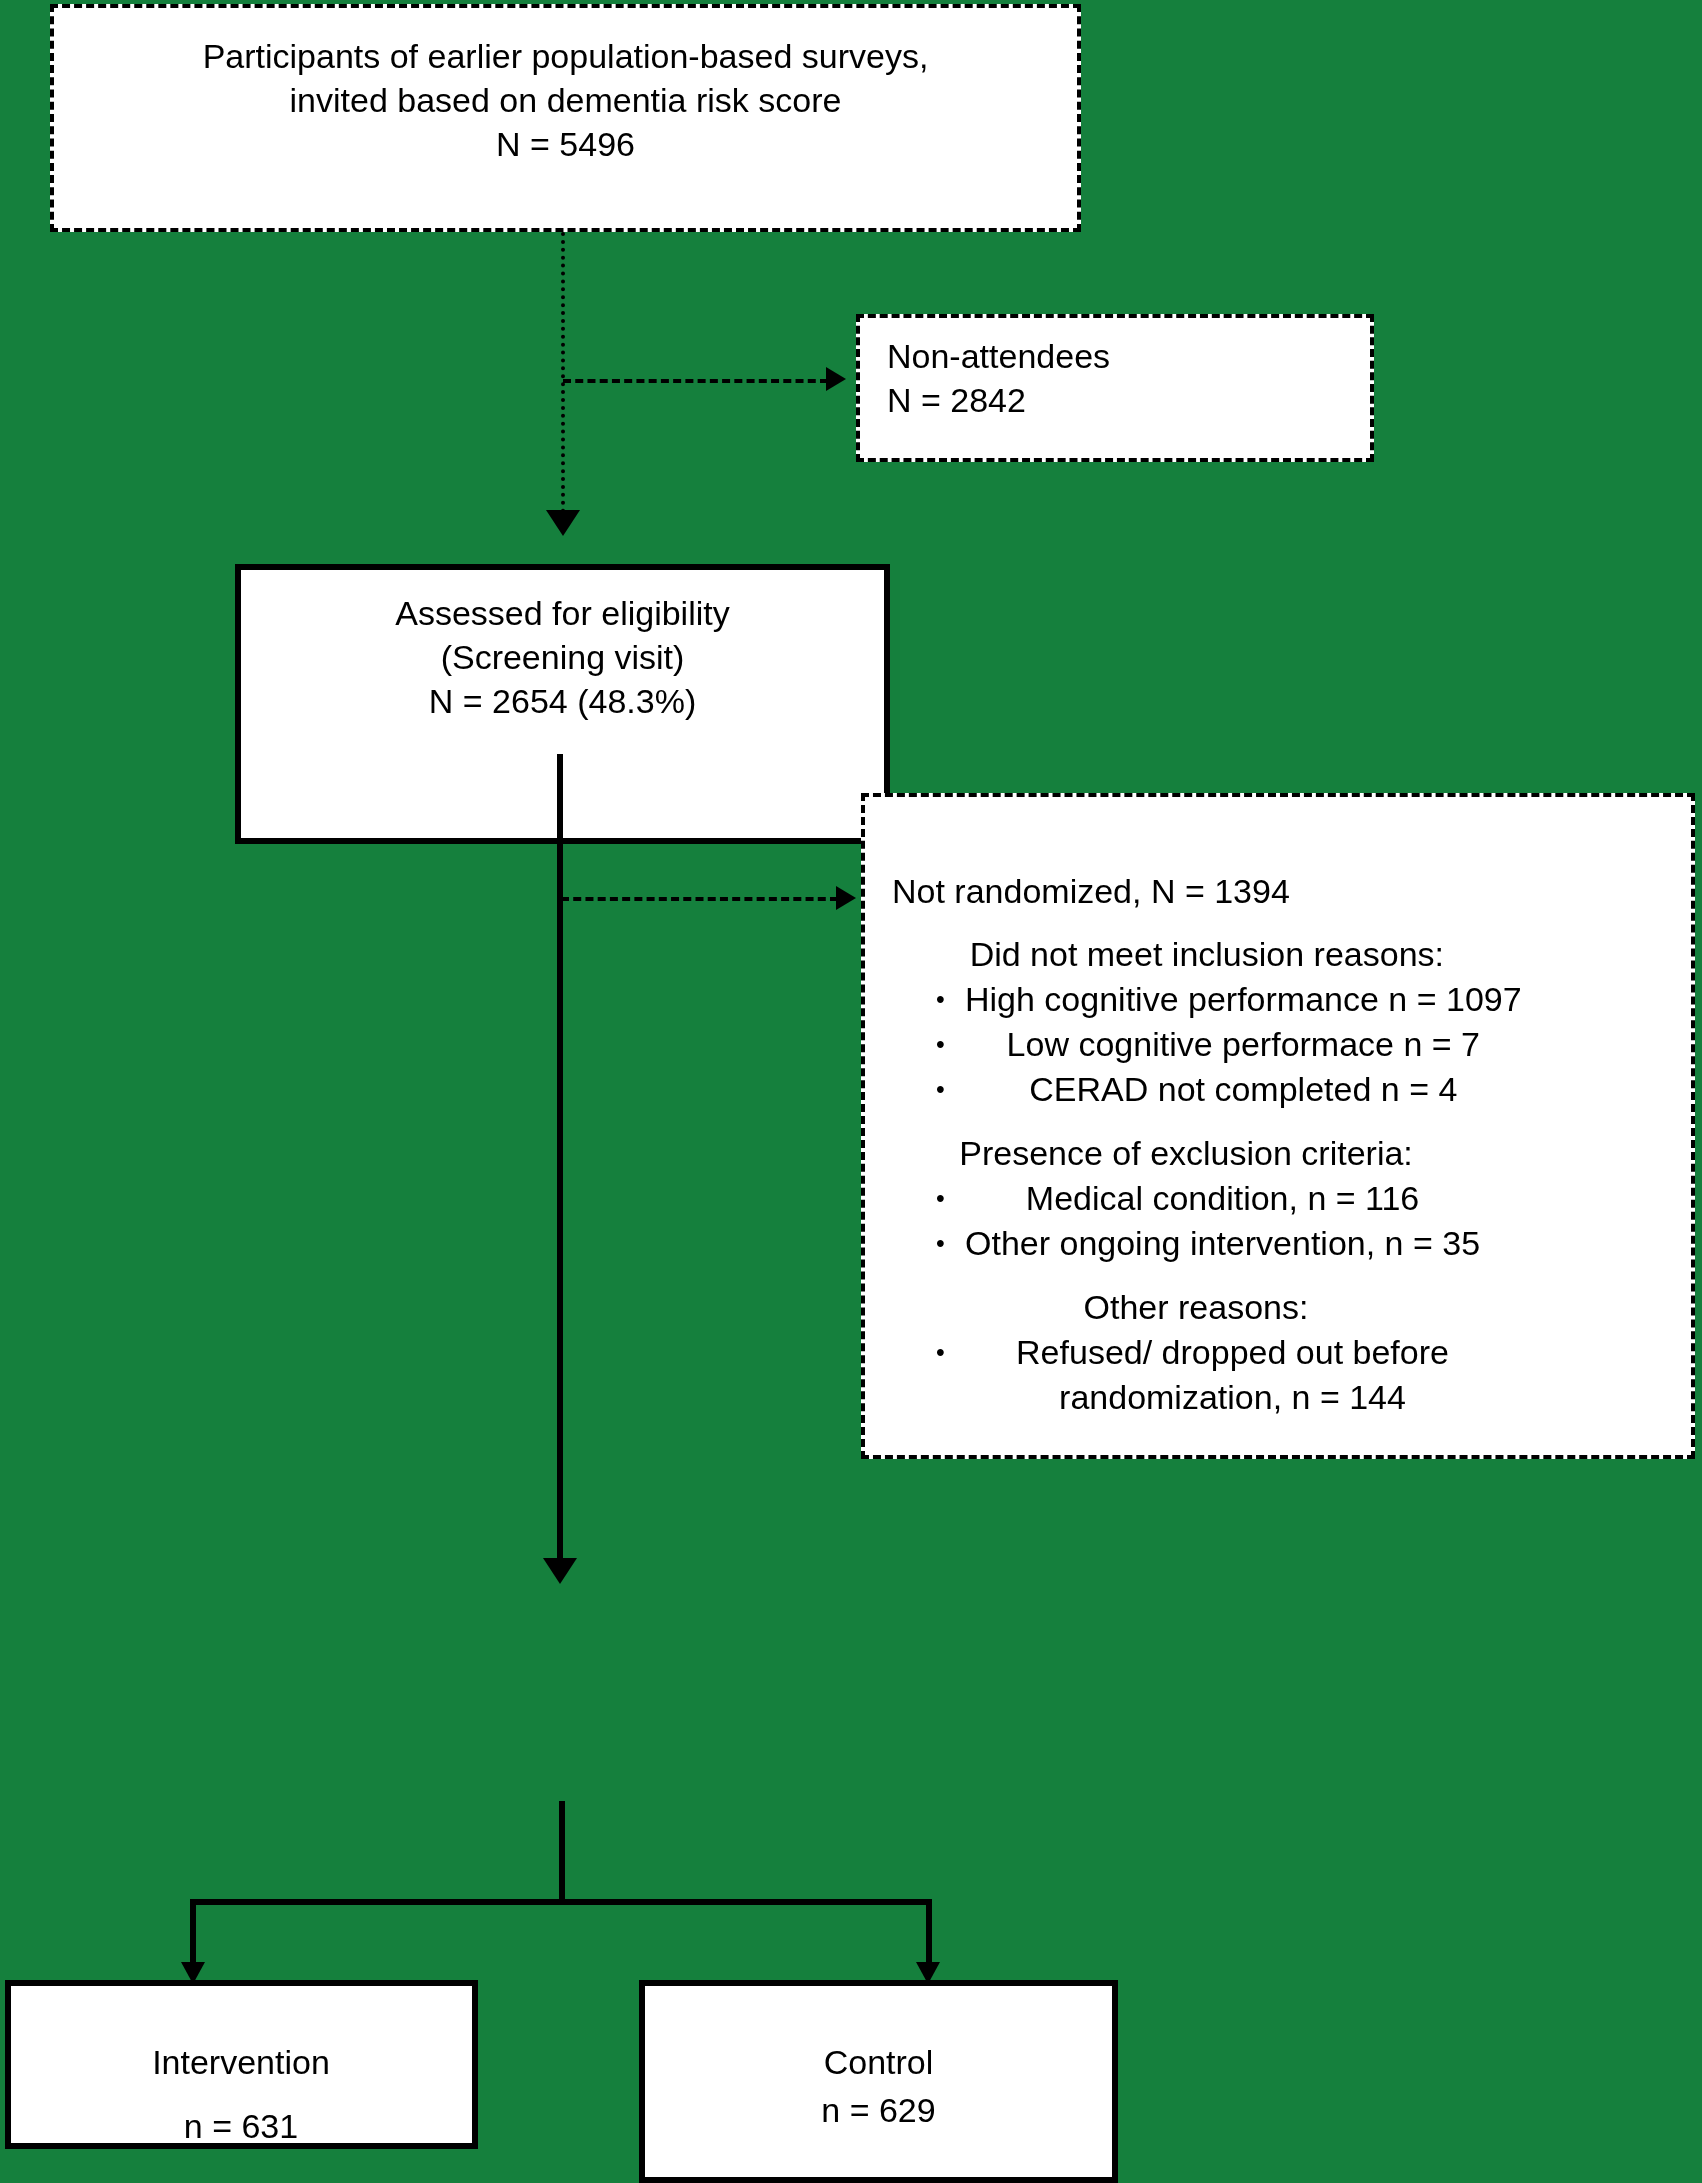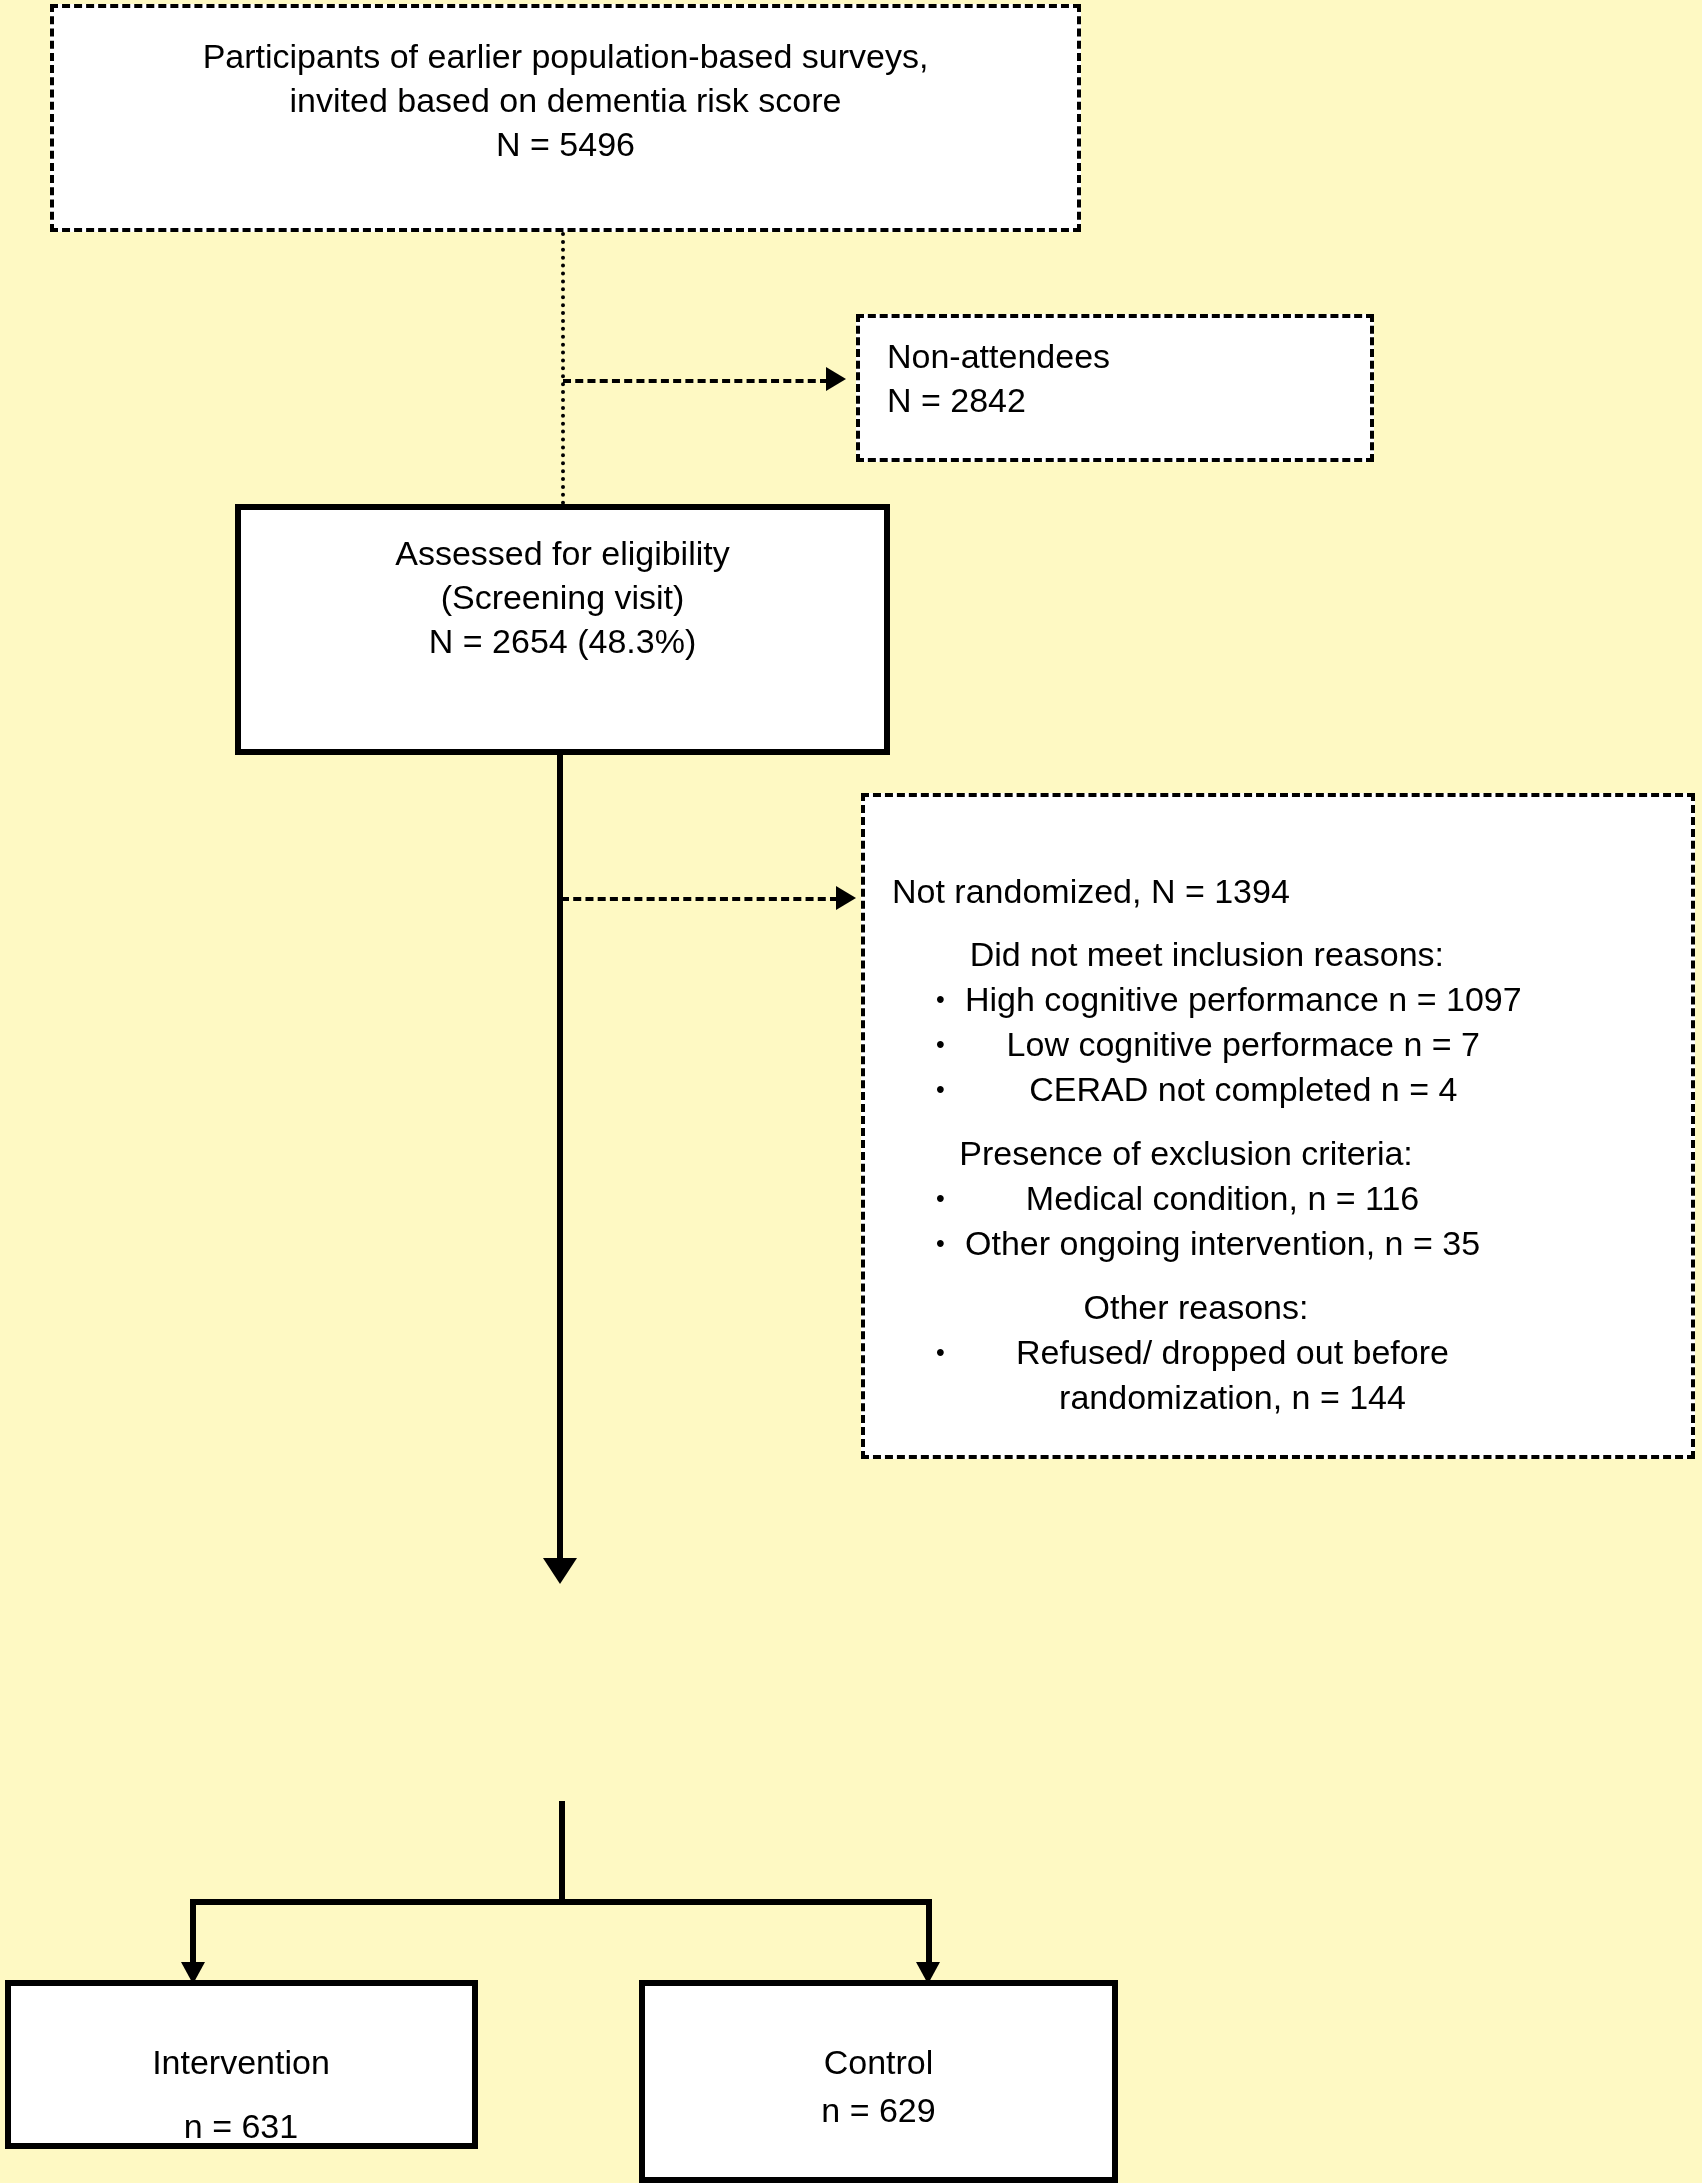--- a/index.html
+++ b/index.html
@@ -1,17 +1,17 @@
 <!DOCTYPE html>
 <html style="font-size:9px"><head>
 <meta charset="utf-8">
 <style>
   html,body{margin:0;padding:0;background:#fff;}
   body{font-family:"Liberation Sans",sans-serif;color:#000;}
-  #canvas{position:relative;width:1702px;height:2183px;background:#fef9c3;overflow:hidden;}
+  #canvas{position:relative;width:1702px;height:2183px;background:#15803d;overflow:hidden;}
 
   .box{position:absolute;box-sizing:border-box;background:#fff;}
   .box.dashed{border:4px dashed #000;}
   .box.solid{border:6.2px solid #000;}
 
   .boxinner{position:absolute;left:0;right:0;display:flex;flex-direction:column;}
   .center{align-items:center;text-align:center;}
   .left{align-items:flex-start;text-align:center;}
 
   .line{font-size:34px;line-height:44px;white-space:nowrap;}
@@ -56,21 +56,21 @@
   <div class="hdash" style="left:563px;top:379px;width:265px;"></div>
   <div class="arrow-right sm" style="left:826px;top:367px;"></div>
 
   <div class="box dashed" style="left:856px;top:314px;width:518px;height:148px;">
     <div class="boxinner left" style="top:16px;left:27px;right:13.5px;">
       <div class="line">Non-attendees</div>
       <div class="line">N = 2842</div>
     </div>
   </div>
 
-  <div class="box solid" style="left:235px;top:504px;width:655px;height:251px;">
+  <div class="box solid" style="left:235px;top:564px;width:655px;height:280px;">
     <div class="boxinner center" style="top:21.4px;">
       <div class="line">Assessed for eligibility</div>
       <div class="line">(Screening visit)</div>
       <div class="line">N = 2654 (48.3%)</div>
     </div>
   </div>
 
   <div class="vsolid" style="left:557px;top:754px;width:6.2px;height:807px;"></div>
   <div class="arrow-down" style="left:543px;top:1558px;"></div>
 

